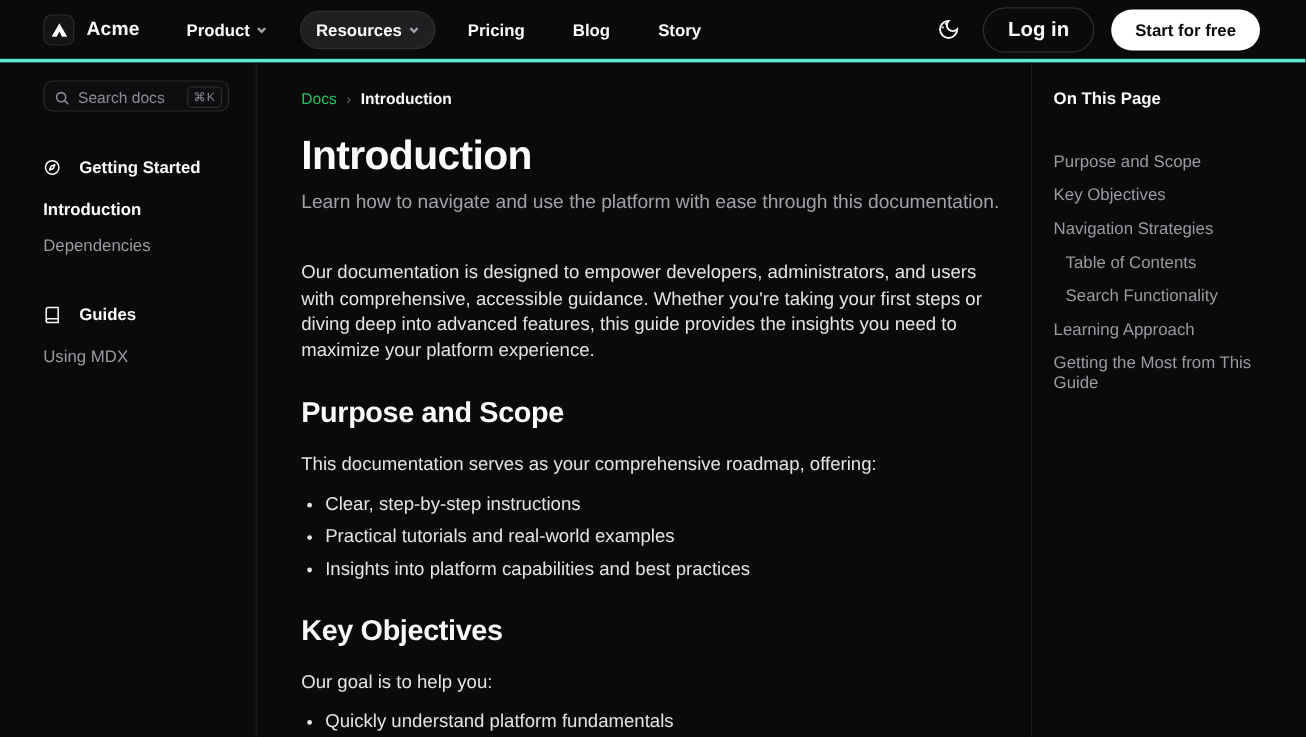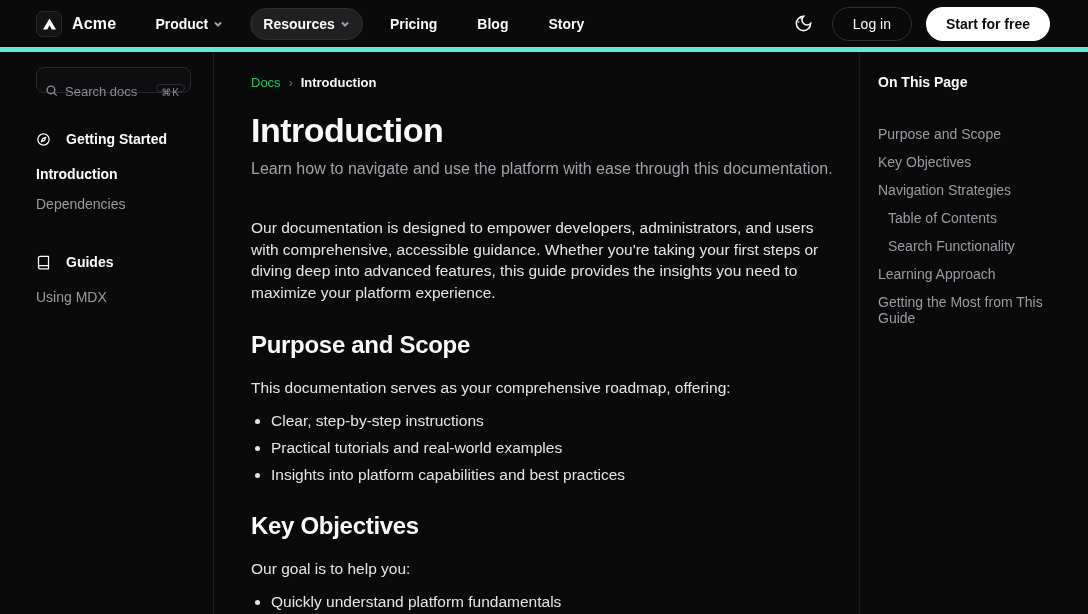--- a/index.html
+++ b/index.html
@@ -11,21 +11,21 @@
     -webkit-font-smoothing: antialiased;
   }
 
   
   header {
     height: 52px;
     display: flex;
     align-items: center;
     justify-content: space-between;
     padding: 0 38px 0 36px;
-    border-bottom: 5px solid #5eead4;
+    border-bottom: 3px solid #5eead4;
   }
   .nav-left { display: flex; align-items: center; gap: 26px; }
   .brand { display: flex; align-items: center; gap: 10px; cursor: pointer; }
   .logo-box {
     width: 26px; height: 26px;
     background: #141416;
     border: 1px solid #2a2a2e;
     border-radius: 7px;
     display: flex; align-items: center; justify-content: center;
   }
@@ -44,21 +44,21 @@
   }
   .chev { width: 10px; height: 10px; stroke: #a1a1aa; fill: none; stroke-width: 2; }
   .nav-right { display: flex; align-items: center; gap: 14px; }
   .icon-btn {
     background: none; border: none; cursor: pointer;
     width: 28px; height: 28px;
     display: flex; align-items: center; justify-content: center;
   }
   .btn-outline {
     font-family: inherit;
-    font-size: 14px; font-weight: 400; color: #fafafa;
+    font-size: 17px; font-weight: 700; color: #fafafa;
     background: transparent;
     border: 1px solid #2e2e33;
     border-radius: 999px;
     padding: 8px 20px;
     cursor: pointer;
   }
   .btn-solid {
     font-family: inherit;
     font-size: 14px; font-weight: 600; color: #0a0a0b;
     background: #ffffff;
@@ -72,25 +72,25 @@
   .layout { display: flex; height: 562px; }
 
   
   .sidebar {
     width: 214px;
     flex: 0 0 214px;
     border-right: 1px solid #1d1d20;
     padding: 15px 22px 0 36px;
   }
   .search-box {
-    display: flex; gap: 7px;
+    display: flex; align-items: center; gap: 7px;
     height: 26px;
     border: 1px solid #29292d;
     border-radius: 8px;
-    padding: 16px 5px 0 8px;
+    padding: 2px 5px 0 8px;
     background: #0e0e10;
     cursor: text;
   }
   .search-box .placeholder { flex: 1; font-size: 13px; color: #8b8b93; }
   .kbd {
     font-size: 10px; color: #8b8b93;
     border: 1px solid #2e2e33;
     border-radius: 4px;
     padding: 2px 4px;
     letter-spacing: 1px;

